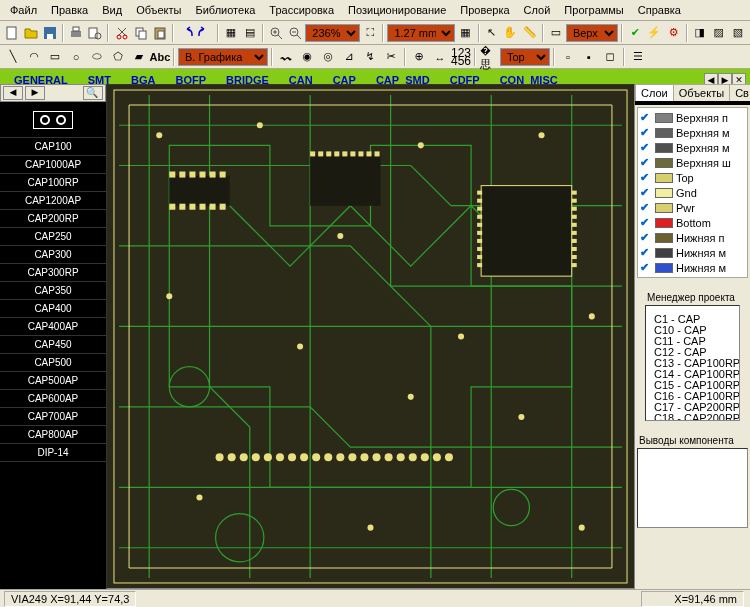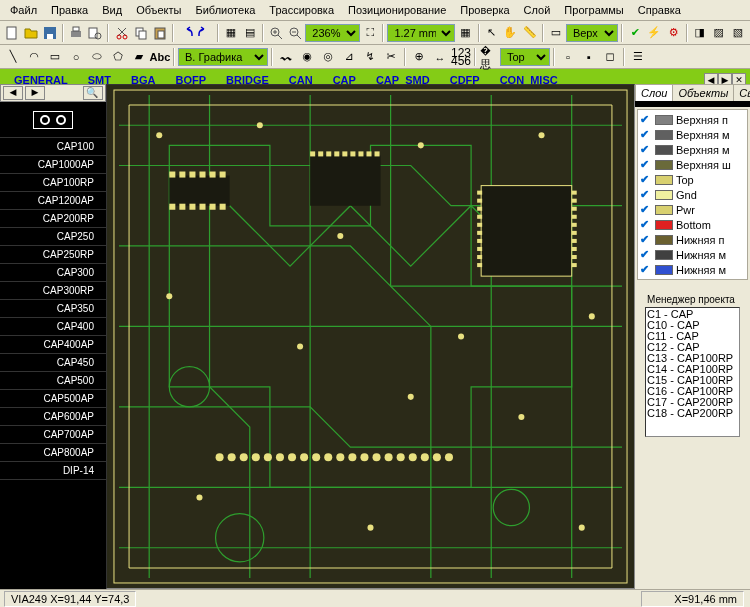--- a/index.html
+++ b/index.html
@@ -3,56 +3,56 @@
 <meta charset="utf-8">
 <style>
 * { box-sizing: border-box; margin: 0; padding: 0; font-family: "Tahoma", "Arial", sans-serif; font-size: 11px; }
 body { background: #ece9d8; width: 750px; height: 607px; overflow: hidden; }
 .menubar { display: flex; background: #ece9d8; padding: 2px 4px; gap: 2px; border-bottom: 1px solid #aca899; }
 .menubar span { padding: 2px 6px; cursor: default; }
 
 .toolbar { display: flex; align-items: center; background: #ece9d8; padding: 1px 3px; gap: 1px; border-bottom: 1px solid #aca899; height: 24px; }
 .tbtn { width: 20px; height: 20px; display: flex; align-items: center; justify-content: center; border: 1px solid transparent; cursor: pointer; }
 .tsep { width: 2px; height: 18px; border-left: 1px solid #aca899; border-right: 1px solid #fff; margin: 0 2px; }
-.combo { height: 18px; font-size: 11px; border: 1px solid #7f9db9; background: #84cc16; padding: 0 2px; }
+.combo { height: 18px; font-size: 11px; border: 1px solid #7f9db9; background: #c2410c; padding: 0 2px; }
 
 .tabs { display: flex; background: #84cc16; border-bottom: 1px solid #aca899; padding: 2px 4px 0 4px; align-items: center; height: 20px; }
 .tab { padding: 2px 10px; color: #0000cc; font-weight: bold; cursor: pointer; font-size: 11px; white-space: nowrap; }
 .tab.active { color: #0000cc; }
 .tabs-nav { margin-left: auto; display: flex; }
 .tabs-nav .navbtn { width: 14px; height: 14px; border: 1px solid #888; background: #ece9d8; display: flex; align-items: center; justify-content: center; font-size: 9px; cursor: pointer; }
 
 .statusbar { position: absolute; bottom: 0; left: 0; right: 0; height: 18px; background: #ece9d8; border-top: 1px solid #aca899; display: flex; align-items: center; padding: 0 4px; font-size: 11px; }
 .statusbar .cell { border: 1px inset #fff; padding: 1px 6px; margin-right: 2px; }
 .statusbar .right { margin-left: auto; padding-left: 32px; }
 
 .workspace { position: absolute; top: 84px; left: 0; right: 0; bottom: 18px; display: flex; }
 .leftpanel { width: 106px; background: #000; display: flex; flex-direction: column; overflow: hidden; }
 .leftpanel .hdr { background: #ece9d8; display: flex; align-items: center; padding: 2px; gap: 2px; height: 18px; border: 1px solid #888; }
 .leftpanel .hdr .hbtn { width: 20px; height: 14px; border: 1px solid #888; background: #ece9d8; font-size: 9px; text-align: center; }
 .libstrip { background: #000; overflow-y: auto; flex: 1; }
-.libitem { color: #fff; font-size: 10px; text-align: right; padding: 3px 12px; border-bottom: 1px solid #333; cursor: pointer; }
+.libitem { color: #fff; font-size: 10px; text-align: center; padding: 3px 12px; border-bottom: 1px solid #333; cursor: pointer; }
 .libicon { height: 36px; background: #000; display: flex; align-items: center; justify-content: center; gap: 6px; border-bottom: 1px solid #333; }
 .libicon .pad { width: 10px; height: 10px; border: 2px solid #fff; border-radius: 50%; }
 .libicon .padboxed { border: 1px solid #fff; padding: 3px 6px; display: flex; gap: 6px; }
 
 .canvas { flex: 1; background: #2a2a18; position: relative; overflow: hidden; border: 1px inset #888; }
 .canvas svg { width: 100%; height: 100%; }
 
 .rightpanel { width: 115px; background: #ece9d8; display: flex; flex-direction: column; }
-.rtabs { display: flex; font-size: 10px; border-bottom: 6px solid #000000; font-style: italic; }
+.rtabs { display: flex; font-size: 10px; border-bottom: 4px solid #000000; }
 .rtab { padding: 2px 5px; border: 1px solid #aca899; border-bottom: none; background: #ece9d8; margin-right: -1px; cursor: pointer; white-space: nowrap; }
 .rtab.active { background: #fff; }
 .layers { background: #fff; border: 1px solid #aca899; margin: 2px; padding: 2px; }
 .layer { display: flex; align-items: center; gap: 3px; padding: 1px 0; font-size: 10px; }
 .layer .chk { color: #0066cc; font-weight: bold; width: 12px; }
 .layer .sw { width: 18px; height: 10px; border: 1px solid #666; }
 .projmgr { margin: 10px; }
 .projmgr .title { font-size: 10px; padding: 2px; }
-.projmgr .list { background: #fff; border: 1px inset #888; height: 130px; overflow: auto; font-size: 10px; padding: 1px; }
+.projmgr .list { background: #fff; border: 1px inset #888; height: 116px; overflow: auto; font-size: 10px; padding: 8px; }
 .projmgr .list div { white-space: nowrap; line-height: 11px; }
 .compout { margin: 2px; }
 .compout .box { background: #fff; border: 1px inset #888; height: 80px; }
 
 
 .ic-blue { fill: #3b6ea5; }
 .ic-yellow { fill: #e6c200; }
 </style>
 </head>
 <body>
@@ -246,21 +246,20 @@
           <div class="pad"></div>
         </div>
     </div>
     <div class="libstrip">
         <div class="libitem">CAP100</div>
         <div class="libitem">CAP1000AP</div>
         <div class="libitem">CAP100RP</div>
         <div class="libitem">CAP1200AP</div>
         <div class="libitem">CAP200RP</div>
         <div class="libitem">CAP250</div>
-        <div class="libitem">CAP250RP</div>
         <div class="libitem">CAP300</div>
         <div class="libitem">CAP300RP</div>
         <div class="libitem">CAP350</div>
         <div class="libitem">CAP400</div>
         <div class="libitem">CAP400AP</div>
         <div class="libitem">CAP450</div>
         <div class="libitem">CAP500</div>
         <div class="libitem">CAP500AP</div>
         <div class="libitem">CAP600AP</div>
         <div class="libitem">CAP700AP</div>
@@ -456,20 +455,24 @@
           <div>C11 - CAP</div>
           <div>C12 - CAP</div>
           <div>C13 - CAP100RP</div>
           <div>C14 - CAP100RP</div>
           <div>C15 - CAP100RP</div>
           <div>C16 - CAP100RP</div>
           <div>C17 - CAP200RP</div>
           <div>C18 - CAP200RP</div>
         </div>
     </div>
+    <div class="compout">
+      <div class="title" style="font-size:10px;padding:2px">Выводы компонента</div>
+      <div class="box"></div>
+    </div>
   </div>
 
 </div>
 
 <div class="statusbar">
   <span class="cell">VIA249  X=91,44  Y=74,3</span>
   <span class="cell right">X=91,46 mm</span>
 </div>
 
 </body></html>

